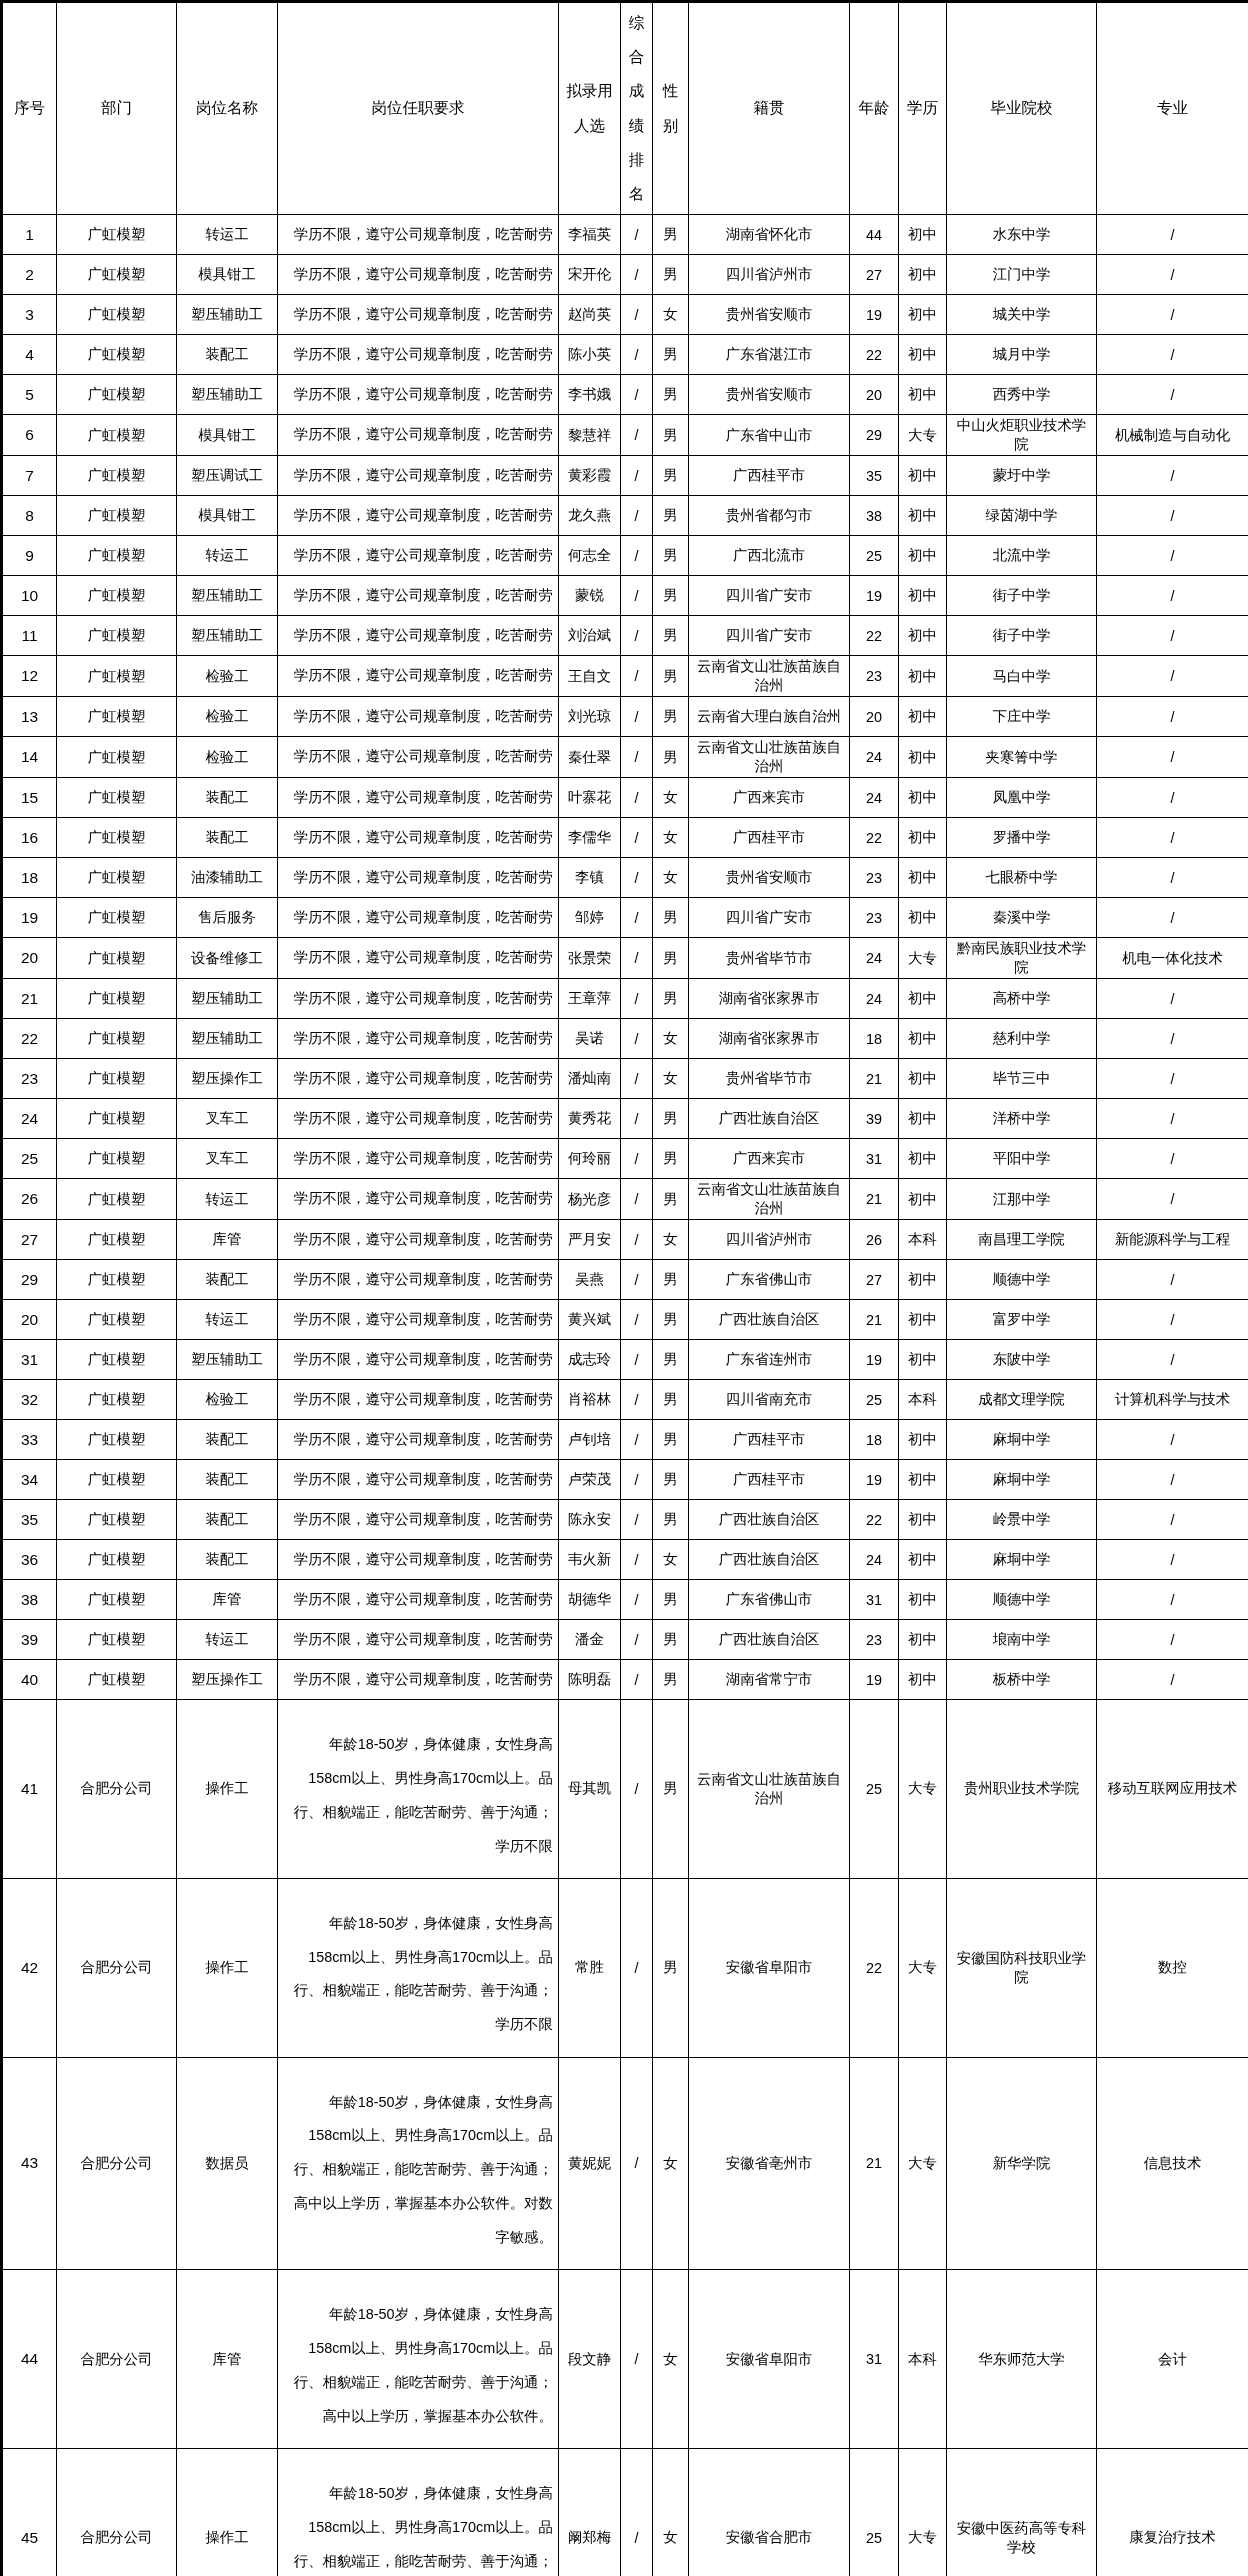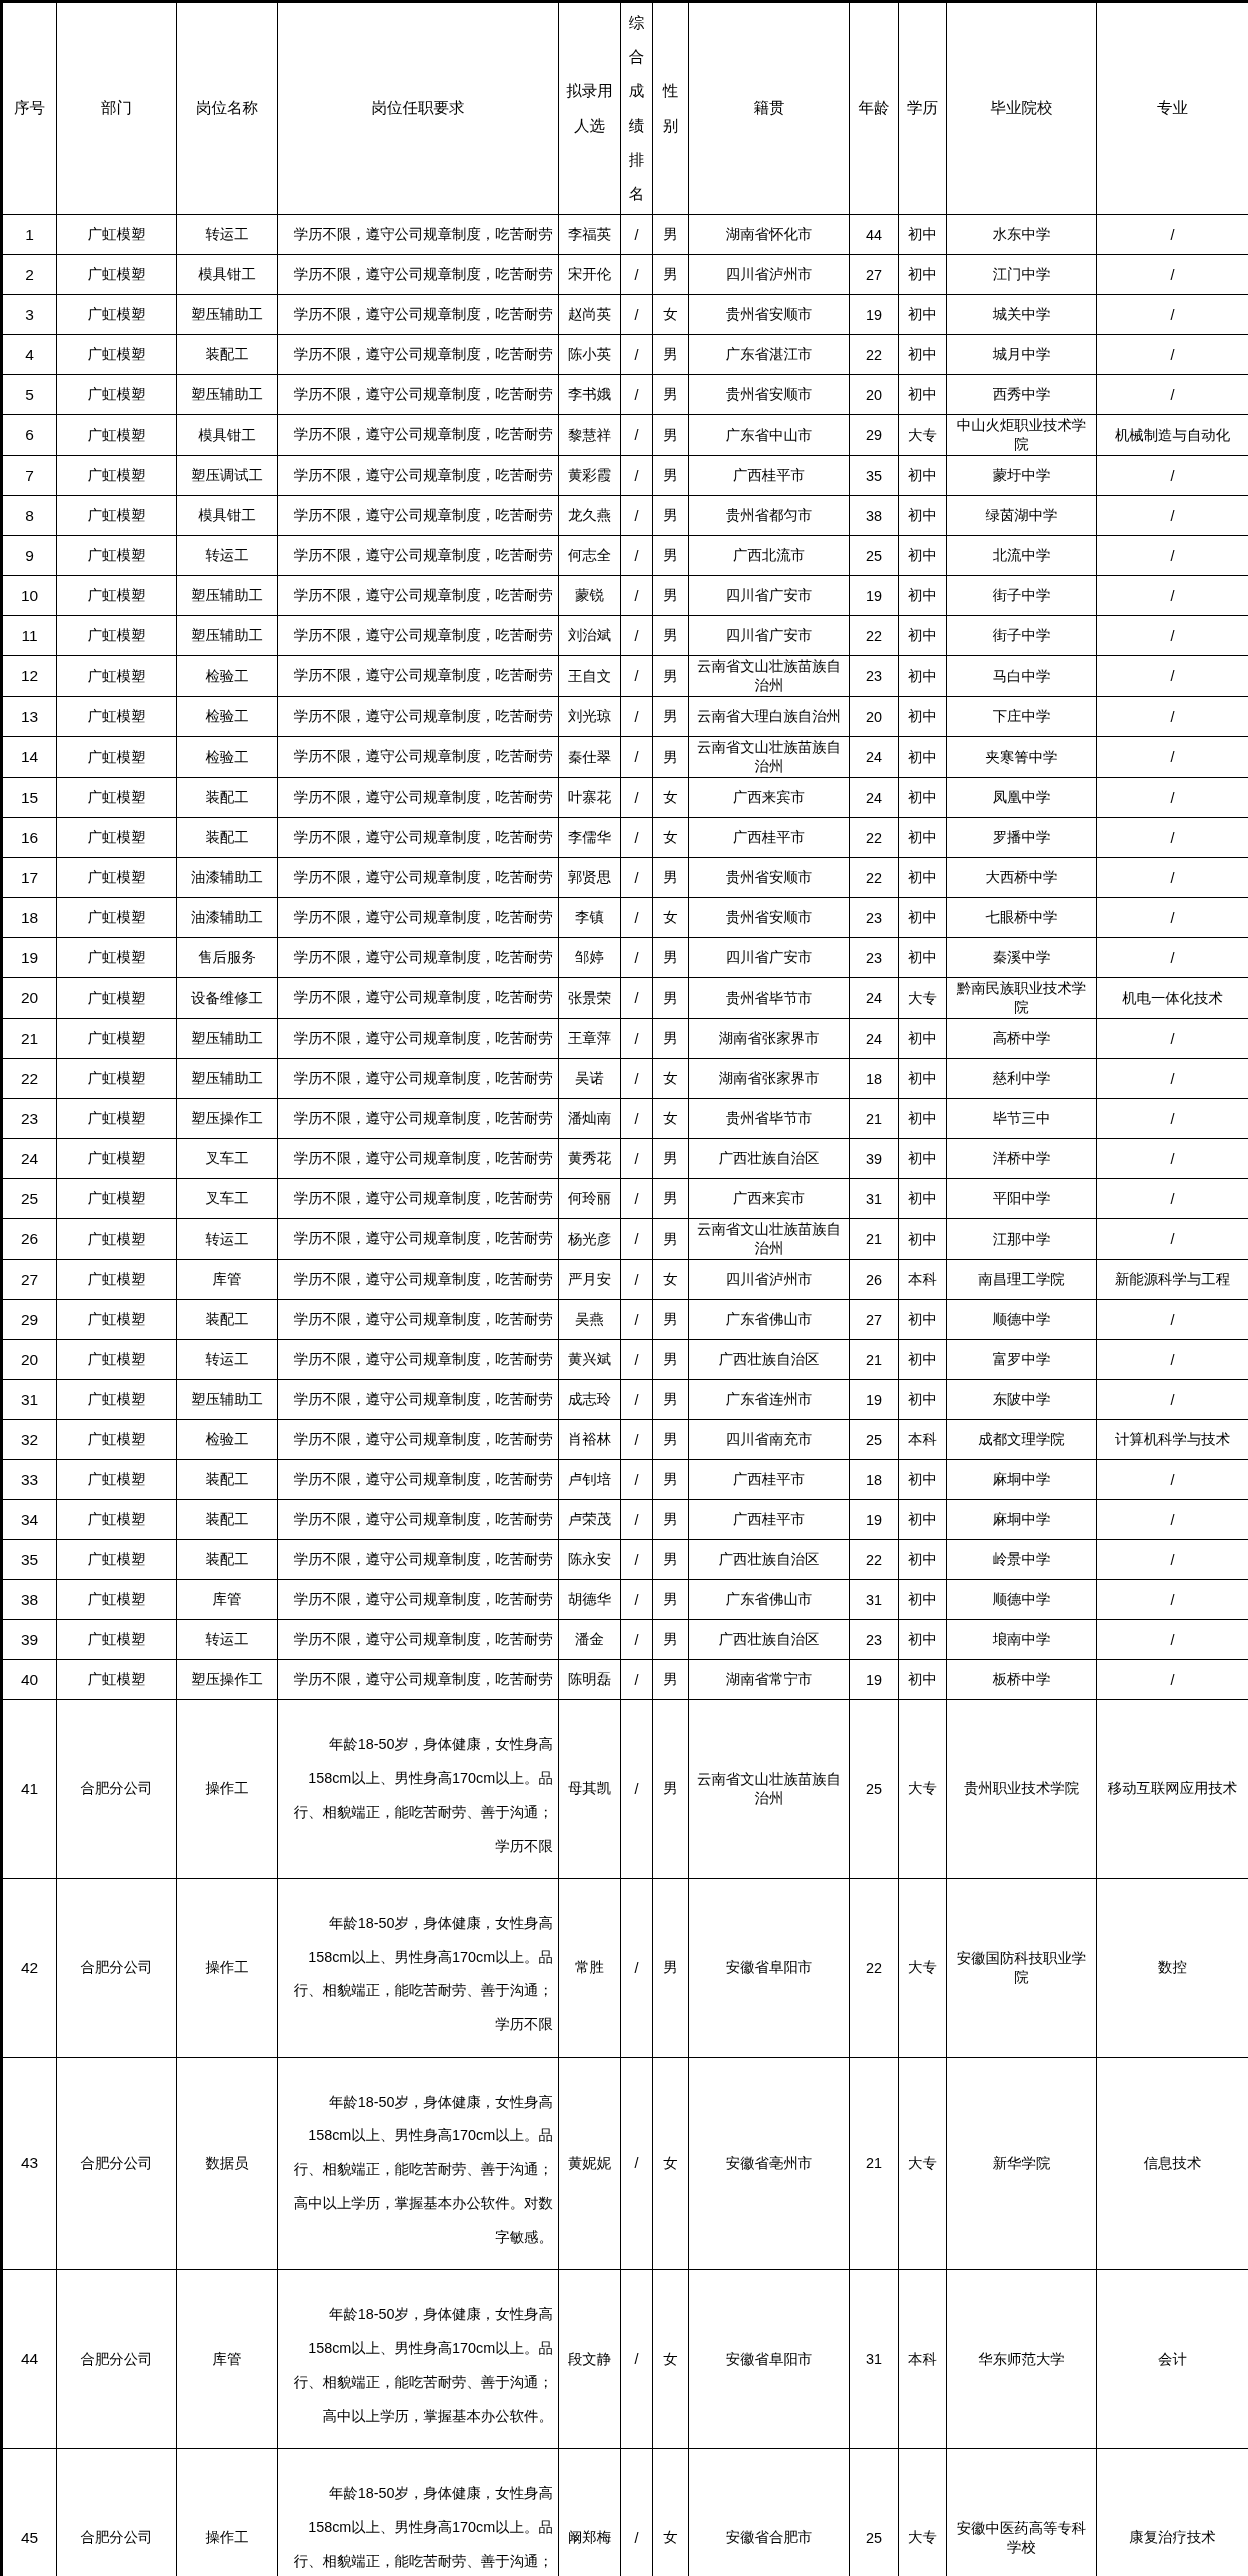--- a/index.html
+++ b/index.html
@@ -305,34 +305,20 @@
           <td class="cell-candidate">李儒华</td>
           <td class="cell-rank">/</td>
           <td class="cell-gender">女</td>
           <td class="cell-hometown">广西桂平市</td>
           <td class="cell-age">22</td>
           <td class="cell-education">初中</td>
           <td class="cell-school">罗播中学</td>
           <td class="cell-major">/</td>
         </tr>
         <tr>
-          <td class="cell-no">17</td>
-          <td class="cell-dept">广虹模塑</td>
-          <td class="cell-position">油漆辅助工</td>
-          <td class="cell-requirement">学历不限，遵守公司规章制度，吃苦耐劳</td>
-          <td class="cell-candidate">郭贤思</td>
-          <td class="cell-rank">/</td>
-          <td class="cell-gender">男</td>
-          <td class="cell-hometown">贵州省安顺市</td>
-          <td class="cell-age">22</td>
-          <td class="cell-education">初中</td>
-          <td class="cell-school">大西桥中学</td>
-          <td class="cell-major">/</td>
-        </tr>
-        <tr>
           <td class="cell-no">18</td>
           <td class="cell-dept">广虹模塑</td>
           <td class="cell-position">油漆辅助工</td>
           <td class="cell-requirement">学历不限，遵守公司规章制度，吃苦耐劳</td>
           <td class="cell-candidate">李镇</td>
           <td class="cell-rank">/</td>
           <td class="cell-gender">女</td>
           <td class="cell-hometown">贵州省安顺市</td>
           <td class="cell-age">23</td>
           <td class="cell-education">初中</td>
@@ -554,20 +540,34 @@
           <td class="cell-dept">广虹模塑</td>
           <td class="cell-position">装配工</td>
           <td class="cell-requirement">学历不限，遵守公司规章制度，吃苦耐劳</td>
           <td class="cell-candidate">陈永安</td>
           <td class="cell-rank">/</td>
           <td class="cell-gender">男</td>
           <td class="cell-hometown">广西壮族自治区</td>
           <td class="cell-age">22</td>
           <td class="cell-education">初中</td>
           <td class="cell-school">岭景中学</td>
+          <td class="cell-major">/</td>
+        </tr>
+        <tr>
+          <td class="cell-no">36</td>
+          <td class="cell-dept">广虹模塑</td>
+          <td class="cell-position">装配工</td>
+          <td class="cell-requirement">学历不限，遵守公司规章制度，吃苦耐劳</td>
+          <td class="cell-candidate">韦火新</td>
+          <td class="cell-rank">/</td>
+          <td class="cell-gender">女</td>
+          <td class="cell-hometown">广西壮族自治区</td>
+          <td class="cell-age">24</td>
+          <td class="cell-education">初中</td>
+          <td class="cell-school">麻垌中学</td>
           <td class="cell-major">/</td>
         </tr>
         <tr>
           <td class="cell-no">38</td>
           <td class="cell-dept">广虹模塑</td>
           <td class="cell-position">库管</td>
           <td class="cell-requirement">学历不限，遵守公司规章制度，吃苦耐劳</td>
           <td class="cell-candidate">胡德华</td>
           <td class="cell-rank">/</td>
           <td class="cell-gender">男</td>

